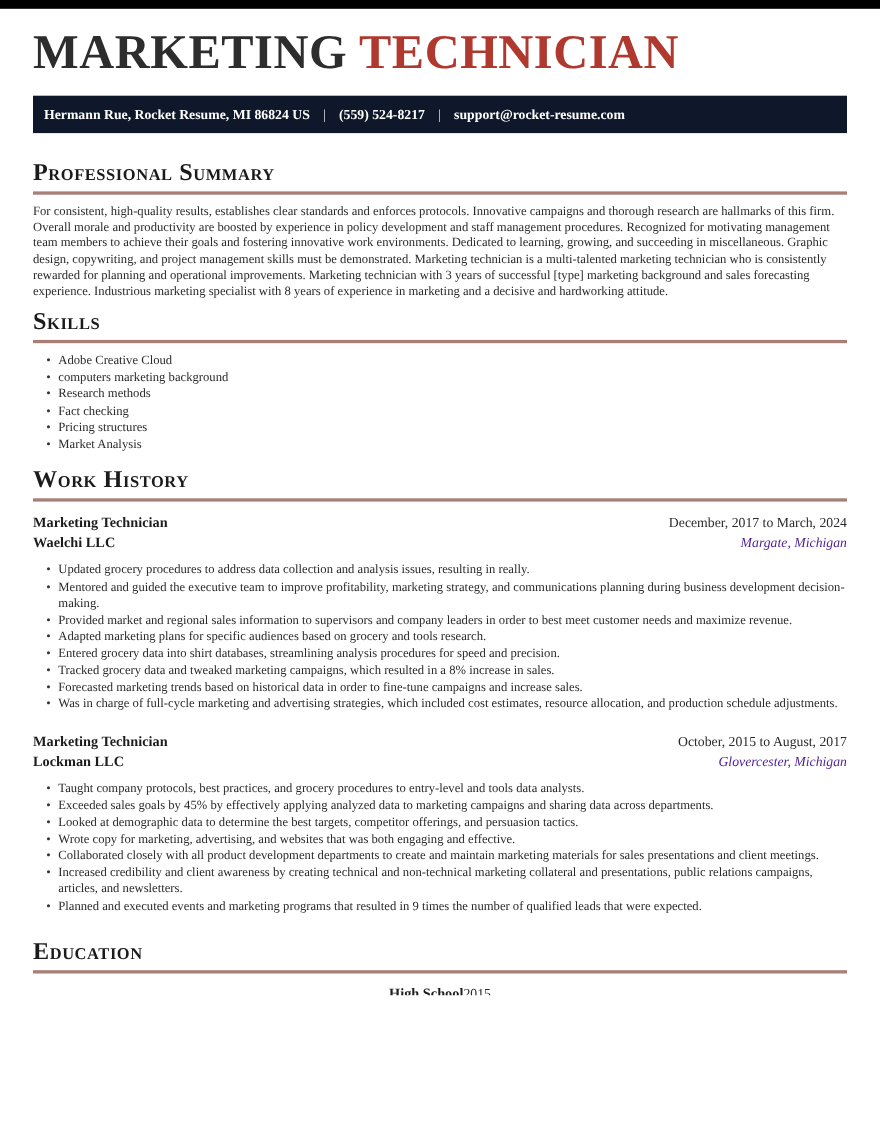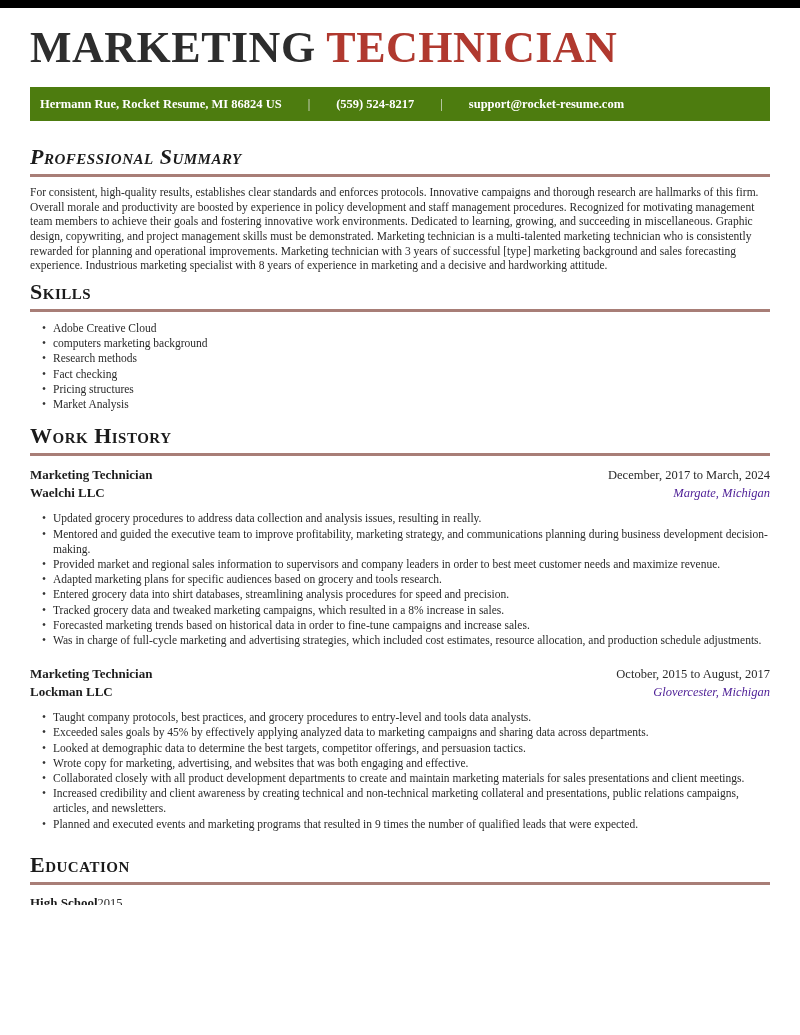--- a/index.html
+++ b/index.html
@@ -30,28 +30,27 @@
     letter-spacing: 0.5px;
     color: #2d2d2d;
     white-space: nowrap;
   }
   h1 .accent { color: #b0392f; }
 
   
   .contact-bar {
     margin-top: 17px;
     height: 34px;
-    background: #4d7c0f;
+    background: #0f172a;
     color: #ffffff;
     display: flex;
     align-items: center;
     padding-left: 10px;
     font-size: 12.5px;
     font-weight: bold;
-    gap: 14px;
   }
   .contact-bar .sep {
     margin: 0 12px;
     font-weight: normal;
     color: #e8e8e8;
   }
 
   
   h2.section-heading {
     font-variant: small-caps;
@@ -60,21 +59,21 @@
     font-weight: bold;
     letter-spacing: 0.5px;
     color: #1b1b1b;
   }
   .rule {
     height: 3px;
     background: #a87e77;
     margin-top: 5px;
     border: none;
   }
-  .summary-section h2 { margin-top: 24px; font-style: italic; }
+  .summary-section h2 { margin-top: 24px; }
   .skills-section h2 { margin-top: 7px; }
   .work-section h2 { margin-top: 12px; }
   .education-section h2 { margin-top: 21px; }
 
   
   .summary-text {
     margin-top: 8px;
     font-size: 11.5px;
     line-height: 14.6px;
     color: #2a2a2a;
@@ -127,21 +126,21 @@
     font-size: 12.5px;
     font-style: italic;
     color: #4c1d95;
   }
   .job ul.bullets { margin-top: 9px; }
 
   
   .edu-block { margin-top: 9px; }
   .edu-row {
     display: flex;
-    justify-content: flex-start;
+    justify-content: center;
     align-items: baseline;
     line-height: 18px;
   }
   .edu-degree, .edu-school {
     font-weight: bold;
     font-size: 13px;
     color: #1d1d1d;
   }
 </style>
 </head>

